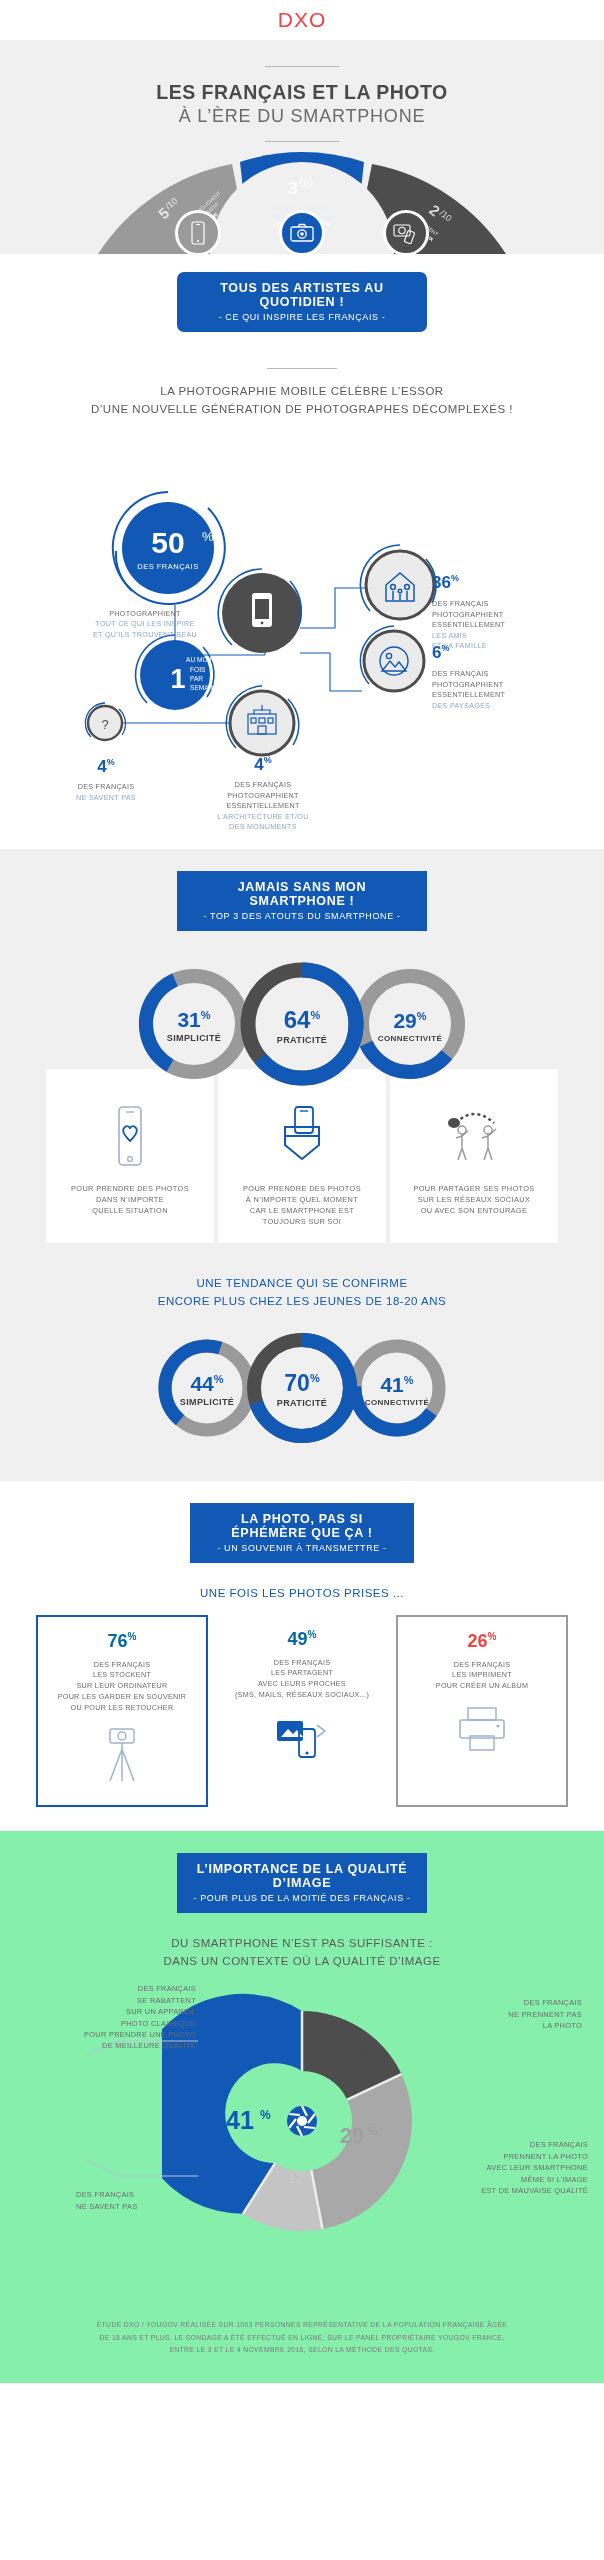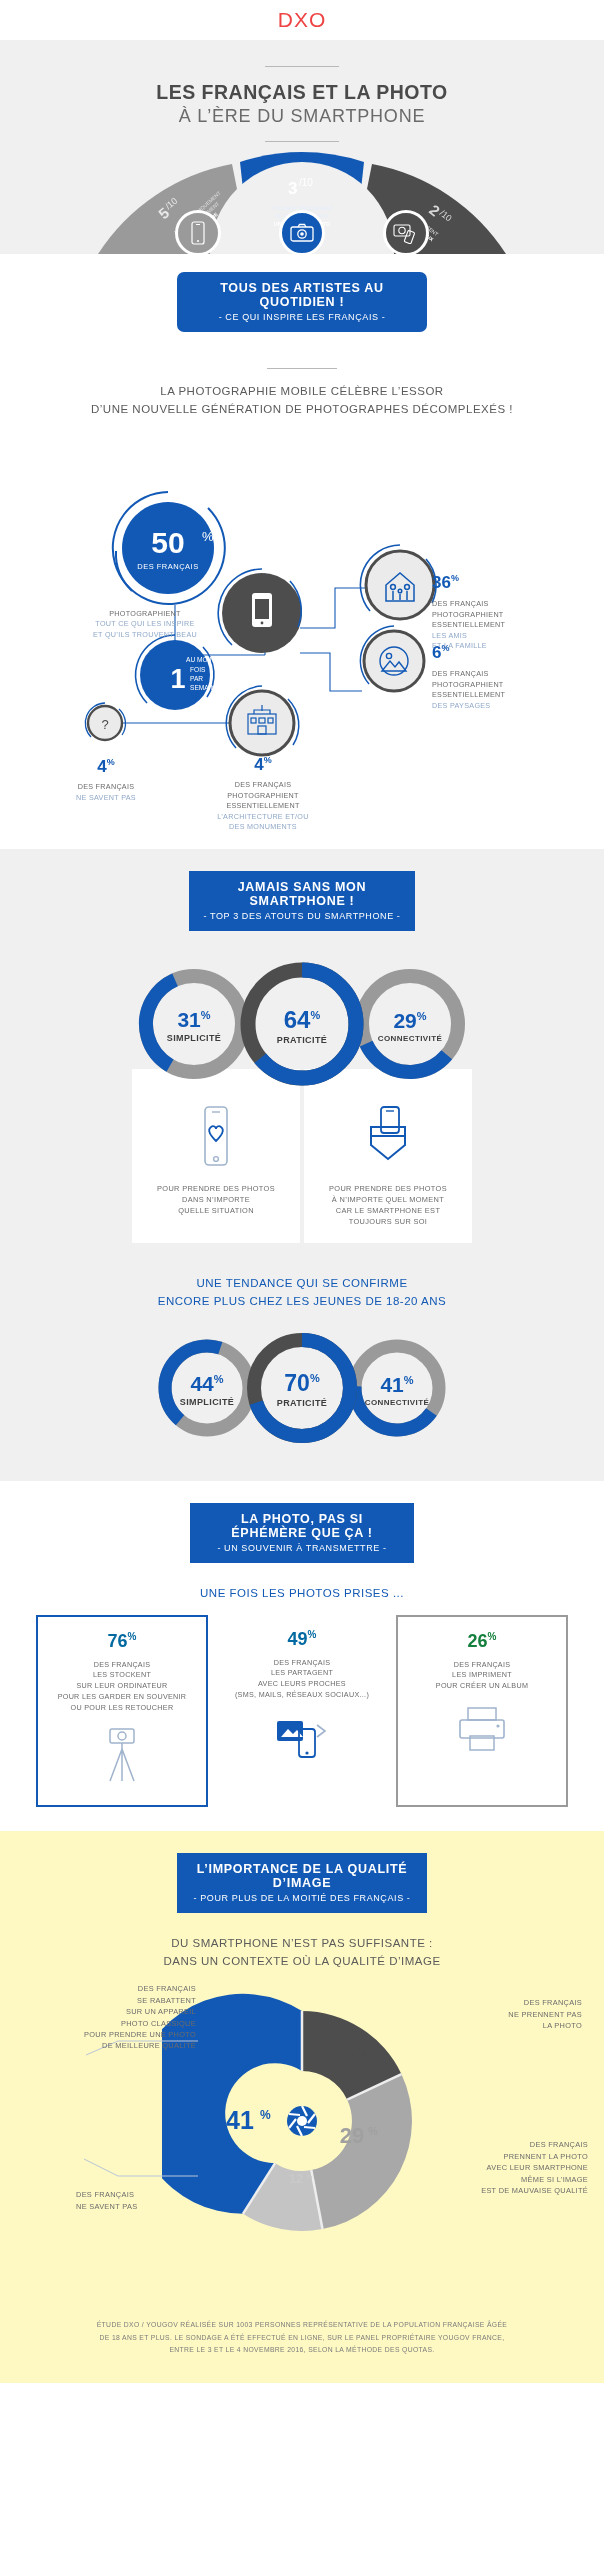--- a/index.html
+++ b/index.html
@@ -8,21 +8,21 @@
     font-family: "Liberation Sans", sans-serif;
     background: #ffffff;
     color: #4a4a4a;
     -webkit-font-smoothing: antialiased;
   }
   .page { width: 604px; position: relative; }
 
   
   .band-white { background: #ffffff; }
   .band-grey  { background: #f0f0f0; }
-  .band-grey2 { background: #fef9c3; }
+  .band-grey2 { background: #86efac; }
 
   
   .logo-bar { height: 40px; display: flex; align-items: center; justify-content: center; background:#fff; }
   .logo { font-size: 21px; letter-spacing: 1px; color:#ef4444; font-weight: 400; }
 
   
   .hero { padding: 26px 0 0; text-align: center; }
   .rule { width: 74px; height: 1px; background: #b8b8b8; margin: 0 auto; }
   .title1 { font-size: 19.5px; font-weight: bold; letter-spacing: .5px; color:#4a4a4a; margin: 14px 0 2px; }
   .title2 { font-size: 18px; font-weight: 300; letter-spacing: .8px; color:#6a6a6a; margin-bottom: 14px; }
@@ -37,21 +37,21 @@
   }
   .fan-icon.grey { background:#9a9a9a; }
   .fan-icon.blue { background:#1259b5; }
   .fan-icon.dark { background:#4d4d4d; }
 
   
   .banner { background: #1259b5; color:#fff; text-align:center; padding: 9px 14px 10px; margin: 0 auto; }
   .banner .b1 { font-size: 12.5px; font-weight:bold; letter-spacing:.7px; }
   .banner .b2 { font-size: 9px; letter-spacing:.6px; margin-top:3px; font-weight:300; }
   .banner-w1 { width: 250px; border-radius: 7px; }
-  .banner-w2 { width: 226px; }
+  .banner-w2 { width: 250px; }
   .banner-w3 { width: 224px; }
   .banner-w4 { width: 250px; }
 
   .section-pad { padding: 20px 0; text-align:center; }
   .subhead { font-size: 11.5px; line-height: 1.55; letter-spacing:.5px; color:#5b5b5b; }
   .subhead.blue { color:#1259b5; }
   .mini-rule { width: 70px; height:1px; background:#b8b8b8; margin: 16px auto 14px; }
 
   
   .net { position:relative; height: 340px; }
@@ -373,20 +373,35 @@
           <path d="M12 22 h34 v18 l-17 14 l-17 -14 Z" fill="none" stroke="#1259b5" stroke-width="2"></path>
           <line x1="12" y1="31" x2="46" y2="31" stroke="#1259b5" stroke-width="2"></line>
         </svg>
         <div class="cap">
           <div>POUR PRENDRE DES PHOTOS</div>
           <div>À N’IMPORTE QUEL MOMENT</div>
           <div>CAR LE SMARTPHONE EST</div>
           <div>TOUJOURS SUR SOI</div>
         </div>
       </div>
+      <div class="card">
+        <svg width="68" height="62" viewBox="0 0 68 62">
+          <path d="M16 18 Q34 0 54 18" fill="none" stroke="#4d4d4d" stroke-width="2.4" stroke-dasharray="3 3"></path>
+          <ellipse cx="14" cy="18" rx="6" ry="5" fill="#4d4d4d"></ellipse>
+          <circle cx="22" cy="25" r="4" fill="none" stroke="#9a9a9a" stroke-width="1.5"></circle>
+          <path d="M22 29 v14 M22 43 l-4 12 M22 43 l4 12 M16 33 l6 -2 l6 -5" fill="none" stroke="#9a9a9a" stroke-width="1.5"></path>
+          <circle cx="48" cy="25" r="4" fill="none" stroke="#9a9a9a" stroke-width="1.5"></circle>
+          <path d="M48 29 v14 M48 43 l-4 12 M48 43 l4 12 M42 33 l6 -2 l8 -7" fill="none" stroke="#9a9a9a" stroke-width="1.5"></path>
+        </svg>
+        <div class="cap">
+          <div>POUR PARTAGER SES PHOTOS</div>
+          <div>SUR LES RÉSEAUX SOCIAUX</div>
+          <div>OU AVEC SON ENTOURAGE</div>
+        </div>
+      </div>
     </div>
 
     <div class="section-pad" style="padding:6px 0 0;">
       <div class="subhead blue">UNE TENDANCE QUI SE CONFIRME</div>
       <div class="subhead blue">ENCORE PLUS CHEZ LES JEUNES DE 18-20 ANS</div>
     </div>
 
     <div class="trio" style="padding:18px 0 30px;">
       <div class="cell" style="margin-right:-16px;">
         <svg width="104" height="104" viewBox="0 0 104 104">
@@ -459,21 +474,21 @@
         </div>
         <svg width="58" height="54" viewBox="0 0 58 54" style="margin-top:10px">
           <rect x="4" y="10" width="26" height="20" rx="2" fill="#1259b5"></rect>
           <path d="M8 26 l7 -8 l5 5 l4 -4 l6 7 Z" fill="#fff"></path>
           <rect x="26" y="18" width="16" height="28" rx="3" fill="none" stroke="#1259b5" stroke-width="1.8"></rect>
           <circle cx="34" cy="42" r="1.6" fill="#1259b5"></circle>
           <path d="M44 14 l8 6 l-8 6" fill="none" stroke="#9fb3cc" stroke-width="1.6"></path>
         </svg>
       </div>
       <div class="pcard outlined-grey">
-        <div class="pc-num" style="color:#15803d;"><span>26</span><sup>%</sup></div>
+        <div class="pc-num" style="color:#ef4444;"><span>26</span><sup>%</sup></div>
         <div class="pc-cap">
           <div>DES FRANÇAIS</div>
           <div>LES IMPRIMENT</div>
           <div>POUR CRÉER UN ALBUM</div>
         </div>
         <svg width="60" height="48" viewBox="0 0 60 48" style="margin-top:14px">
           <rect x="16" y="2" width="28" height="12" fill="none" stroke="#9fb3cc" stroke-width="1.5"></rect>
           <rect x="8" y="14" width="44" height="18" rx="2" fill="none" stroke="#9fb3cc" stroke-width="1.6"></rect>
           <rect x="18" y="30" width="24" height="14" fill="none" stroke="#9fb3cc" stroke-width="1.5"></rect>
           <circle cx="46" cy="20" r="1.6" fill="#9fb3cc"></circle>

